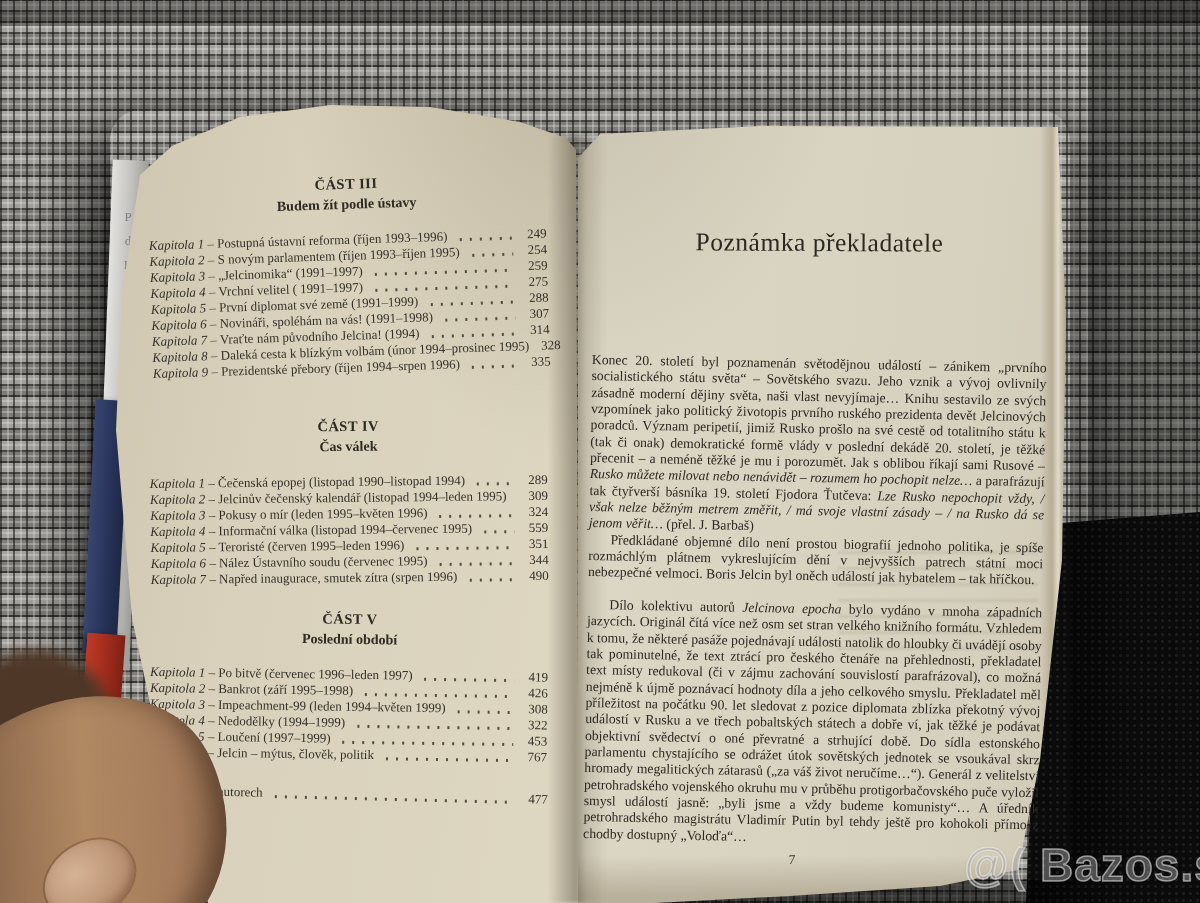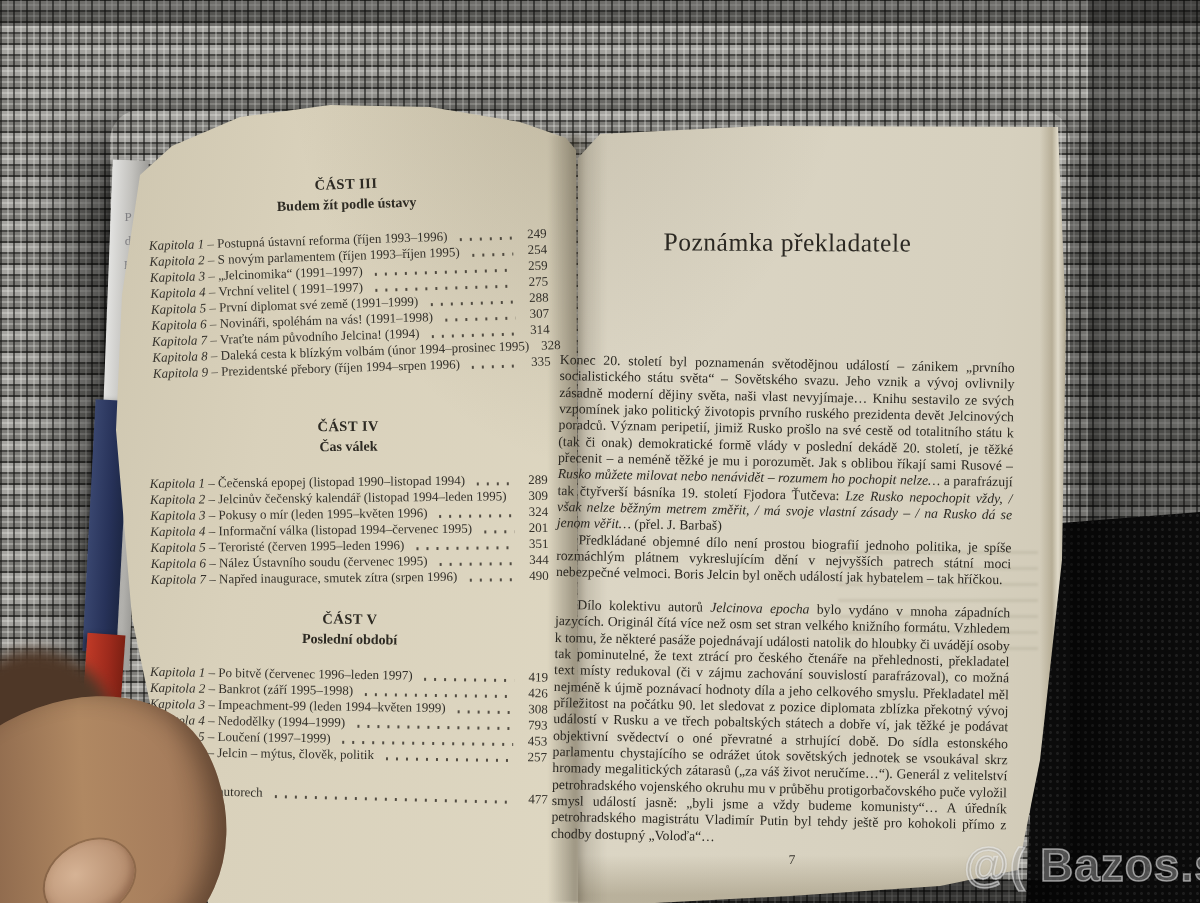--- a/index.html
+++ b/index.html
@@ -78,21 +78,21 @@
   .toc-row{display:flex;font-size:13px;line-height:16px;}
   .toc-row .ch{white-space:nowrap;}
   .toc-row .kap{font-style:italic;}
   .toc-row .dots{flex:1;align-self:flex-end;height:4px;margin:0 4px 3px 8px;
     background-image:radial-gradient(circle, rgba(55,50,42,.85) 1.1px, rgba(0,0,0,0) 1.5px);
     background-size:10px 3px;background-repeat:repeat-x;background-position:0 100%;}
   .toc-row .pg{width:30px;text-align:right;}
   .toc-footer{margin-top:22px;transform:rotate(1.4deg);transform-origin:left center;}
 
   
-  .note{left:560px;top:228px;width:455px;color:#2b2822;}
+  .note{left:592px;top:228px;width:455px;color:#2b2822;}
   .note h1{font-size:25.5px;font-weight:normal;text-align:center;margin:0;letter-spacing:.5px;transform:rotate(.3deg);}
   .note-body{margin-top:94px;font-size:13.7px;line-height:16.35px;text-align:justify;
     transform:rotate(1.05deg);transform-origin:left top;}
   .note-body p{margin:0;}
   .note-body p.indent{text-indent:22px;}
   .note-body p.gap{margin-top:16px;}
   .note-body .it{font-style:italic;}
   .folio{left:592px;top:852px;width:400px;text-align:center;font-size:13.5px;color:#35322b;transform:rotate(1deg);}
   .showthrough{left:838px;top:540px;width:200px;height:110px;
     background:repeating-linear-gradient(0deg, rgba(118,108,88,.13) 0 3px, rgba(0,0,0,0) 3px 16px);
@@ -212,21 +212,21 @@
             <span class="pg">309</span>
           </div>
           <div class="toc-row">
             <span class="ch"><span class="kap">Kapitola 3</span><span class="tt"> – Pokusy o mír (leden 1995–květen 1996)</span></span>
             <span class="dots"></span>
             <span class="pg">324</span>
           </div>
           <div class="toc-row">
             <span class="ch"><span class="kap">Kapitola 4</span><span class="tt"> – Informační válka (listopad 1994–červenec 1995)</span></span>
             <span class="dots"></span>
-            <span class="pg">201</span>
+            <span class="pg">559</span>
           </div>
           <div class="toc-row">
             <span class="ch"><span class="kap">Kapitola 5</span><span class="tt"> – Teroristé (červen 1995–leden 1996)</span></span>
             <span class="dots"></span>
             <span class="pg">351</span>
           </div>
           <div class="toc-row">
             <span class="ch"><span class="kap">Kapitola 6</span><span class="tt"> – Nález Ústavního soudu (červenec 1995)</span></span>
             <span class="dots"></span>
             <span class="pg">344</span>
@@ -253,31 +253,31 @@
             <span class="pg">426</span>
           </div>
           <div class="toc-row">
             <span class="ch"><span class="kap">Kapitola 3</span><span class="tt"> – Impeachment-99 (leden 1994–květen 1999)</span></span>
             <span class="dots"></span>
             <span class="pg">308</span>
           </div>
           <div class="toc-row">
             <span class="ch"><span class="kap">Kapitola 4</span><span class="tt"> – Nedodělky (1994–1999)</span></span>
             <span class="dots"></span>
-            <span class="pg">793</span>
+            <span class="pg">322</span>
           </div>
           <div class="toc-row">
             <span class="ch"><span class="kap">Kapitola 5</span><span class="tt"> – Loučení (1997–1999)</span></span>
             <span class="dots"></span>
             <span class="pg">453</span>
           </div>
           <div class="toc-row">
             <span class="ch"><span class="kap">Kapitola 6</span><span class="tt"> – Jelcin – mýtus, člověk, politik</span></span>
             <span class="dots"></span>
-            <span class="pg">257</span>
+            <span class="pg">767</span>
           </div>
         </div>
       </div>
     </div>
   <div class="abs toc" style="top:760px;">
     <div class="toc-footer">
       <div class="toc-row">
         <span class="ch">Poznámky o autorech</span>
         <span class="dots"></span>
         <span class="pg">477</span>

